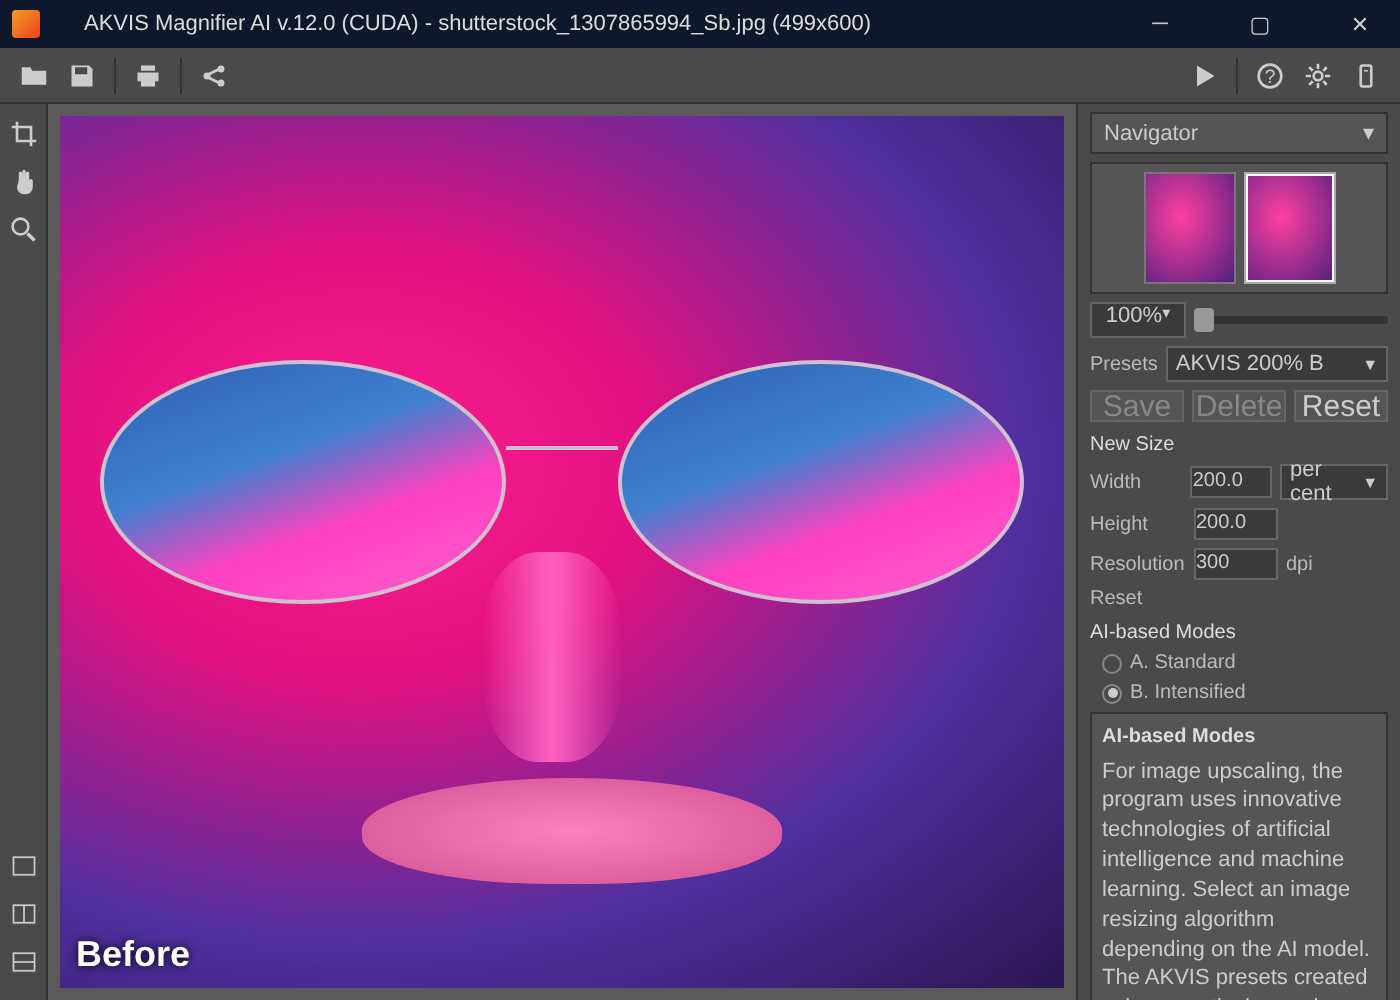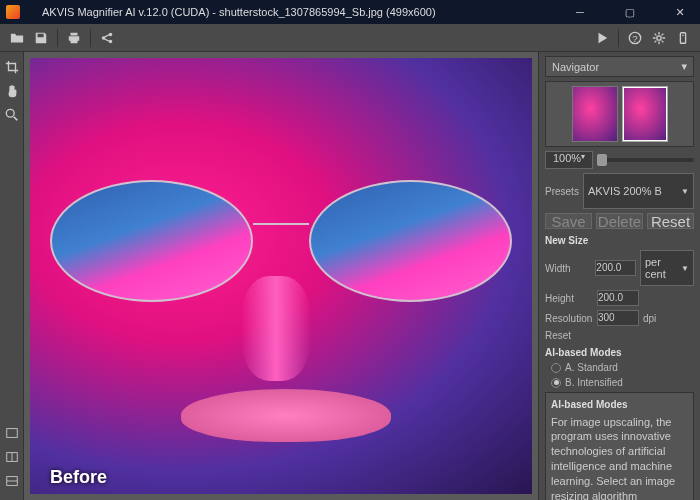--- a/index.html
+++ b/index.html
@@ -19,37 +19,37 @@
 .imgpane{flex:1;position:relative;overflow:hidden;background:radial-gradient(ellipse 120% 100% at 30% 40%,#ff2090 0%,#e01080 25%,#5030a0 55%,#201040 90%)}
 .imgpane .face{position:absolute;inset:0}
 .glasses{position:absolute;top:28%;left:4%;width:92%;height:28%}
 .lens{position:absolute;width:44%;height:100%;border:2px solid #d0c0d0;border-radius:50%;background:linear-gradient(160deg,#3060b0 0%,#4080d0 40%,#ff40c0 65%,#ff60d0 100%)}
 .lens.l{left:0}
 .lens.r{right:0}
 .bridge{position:absolute;top:35%;left:44%;width:12%;height:10%;border-top:2px solid #d0c0d0}
 .lips{position:absolute;top:76%;left:30%;width:42%;height:12%;background:radial-gradient(ellipse,#ff80c0,#d05090);border-radius:50% 50% 45% 45%}
 .nose{position:absolute;top:50%;left:42%;width:14%;height:24%;background:linear-gradient(90deg,transparent,#ff60c0 50%,transparent);border-radius:40%}
 .panelabel{position:absolute;bottom:6px;font-weight:700;font-size:18px;color:#fff;text-shadow:0 0 4px #000}
-.panelabel.before{left:20px}
+.panelabel.before{left:8px}
 .panelabel.after{right:8px}
 .rightpanel{width:162px;background:#4a4a4a;border-left:1px solid #333;display:flex;flex-direction:column;overflow-y:auto;padding:4px 6px;gap:4px}
 .rightpanel::-webkit-scrollbar{width:8px}
 .rightpanel::-webkit-scrollbar-thumb{background:#666}
 .panelhdr{background:#555;padding:3px 6px;font-size:10px;display:flex;align-items:center;border:1px solid #333}
 .panelhdr .chev{margin-left:auto}
 .nav{border:1px solid #333;padding:4px;display:flex;align-items:center;justify-content:center;gap:4px;background:#555}
 .navthumb{width:46px;height:56px;background:radial-gradient(ellipse at 40% 40%,#ff40a0,#502080);border:1px solid #777}
 .navthumb.active{border:1px solid #aaa;box-shadow:0 0 0 1px #fff inset}
 .row{display:flex;align-items:center;gap:4px}
 .zoomslider{flex:1;height:4px;background:#333;position:relative;border-radius:2px}
 .zoomslider .knob{position:absolute;left:0;top:-4px;width:10px;height:12px;background:#999;border-radius:2px}
 .zoompct{width:48px;height:18px;background:#3a3a3a;border:1px solid #666;display:flex;align-items:flex-start;justify-content:center;font-size:10px}
 .lbl{font-size:10px;color:#bbb}
-.sectitle{font-size:10px;font-weight:700;color:#ddd;margin-top:2px}
-.dropdown{flex:1;height:36px;background:#3a3a3a;border:1px solid #666;display:flex;align-items:center;padding:0 4px;font-size:10px;position:relative}
+.sectitle{font-size:10px;font-weight:400;color:#ddd;margin-top:2px}
+.dropdown{flex:1;height:18px;background:#3a3a3a;border:1px solid #666;display:flex;align-items:center;padding:0 4px;font-size:10px;position:relative}
 .dropdown .dd{margin-left:auto;font-size:8px}
 .minibtn{flex:1;height:16px;background:#555;border:1px solid #666;display:flex;align-items:center;justify-content:center;font-size:15px;color:#888}
 .minibtn.en{color:#ccc}
 .numinput{width:42px;height:16px;background:#3a3a3a;border:1px solid #666;text-align:left;font-size:10px;line-height:14px}
 .radio{width:10px;height:10px;border:1px solid #888;border-radius:50%;display:inline-flex;align-items:center;justify-content:center}
 .radio.on::after{content:"";width:5px;height:5px;background:#ccc;border-radius:50%}
 .infobox{background:#555;border:1px solid #333;padding:5px;font-size:9px;line-height:1.35;color:#aaa}
 .infobox .ititle{font-weight:700;color:#ddd;margin-bottom:3px;font-size:10px}
 .smoothval{width:26px;height:14px;background:#3a3a3a;border:1px solid #666;text-align:center;font-size:9px;line-height:12px}
 svg{display:block}

